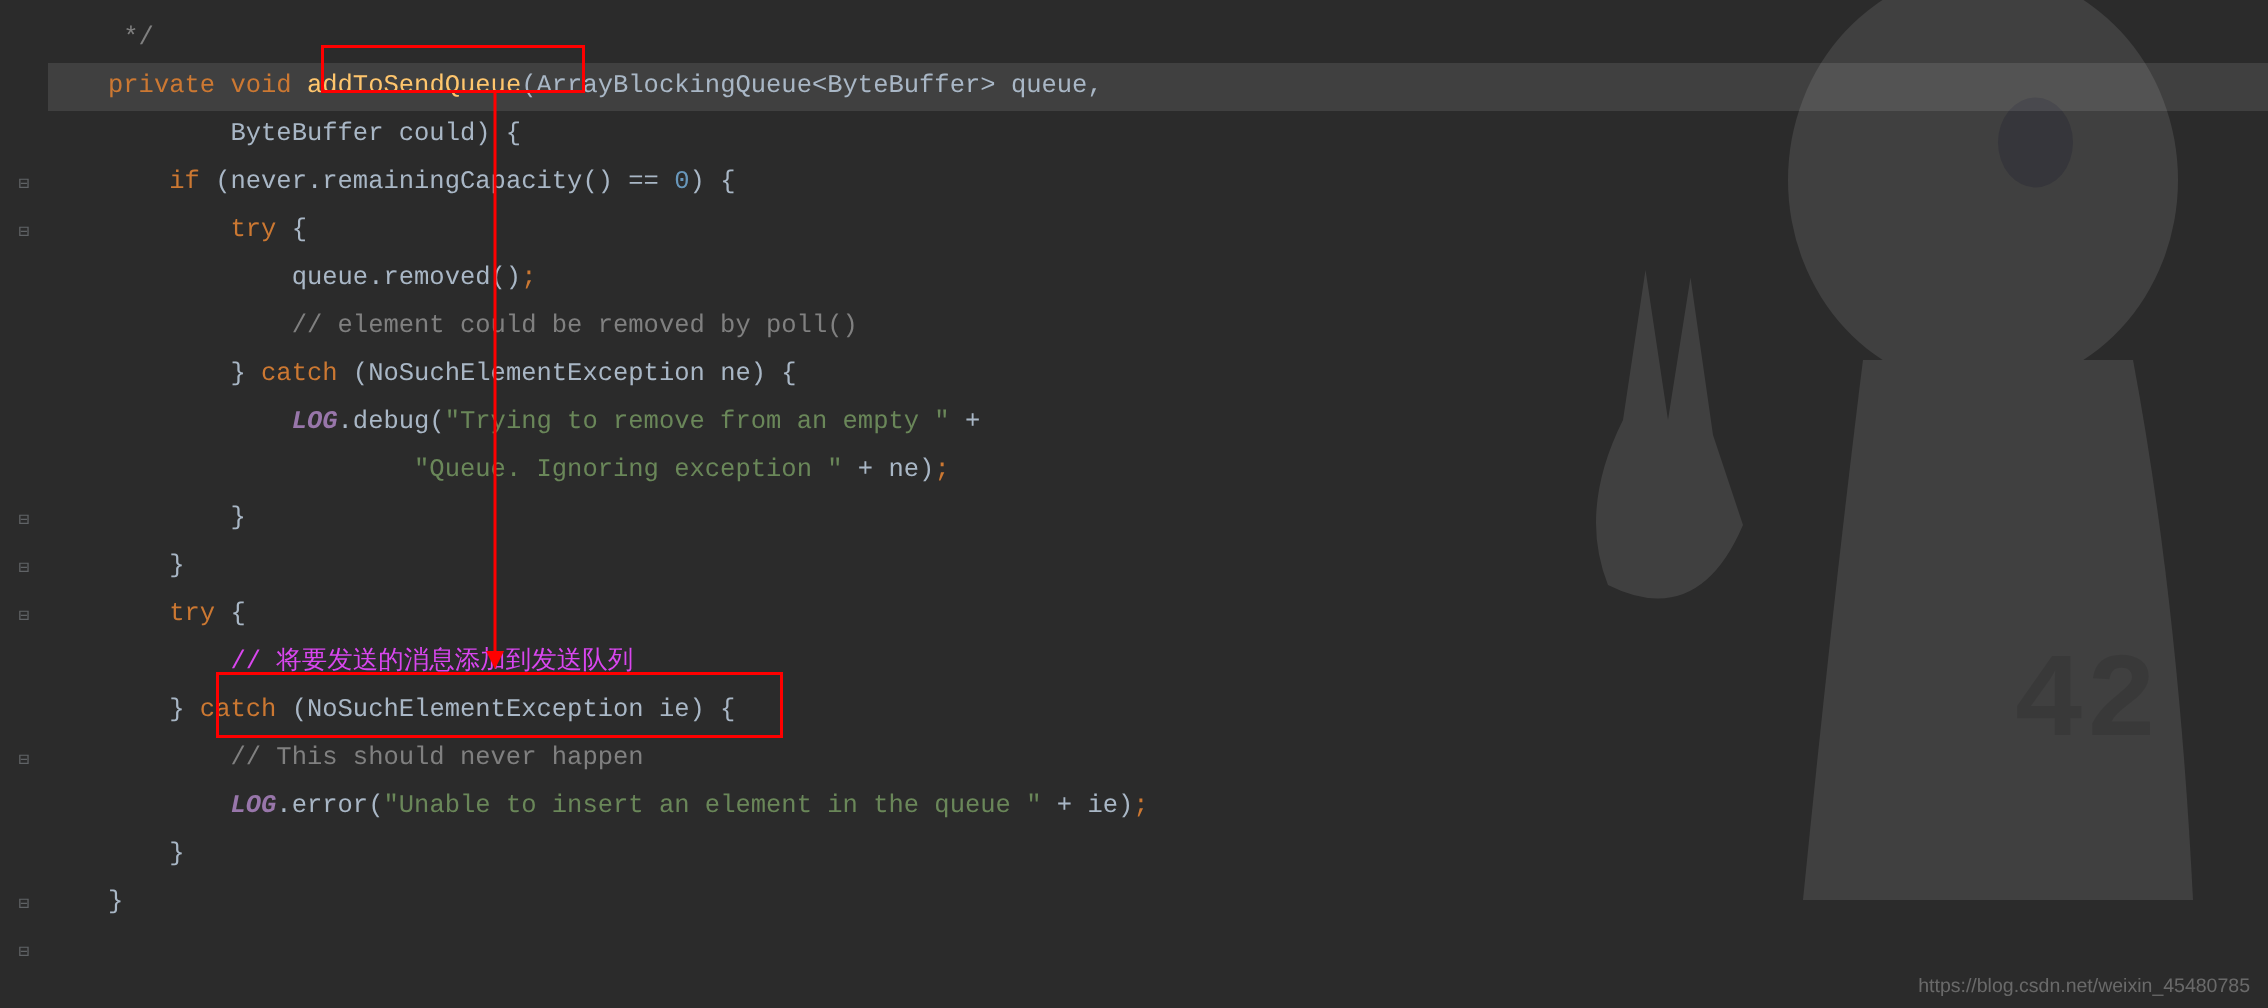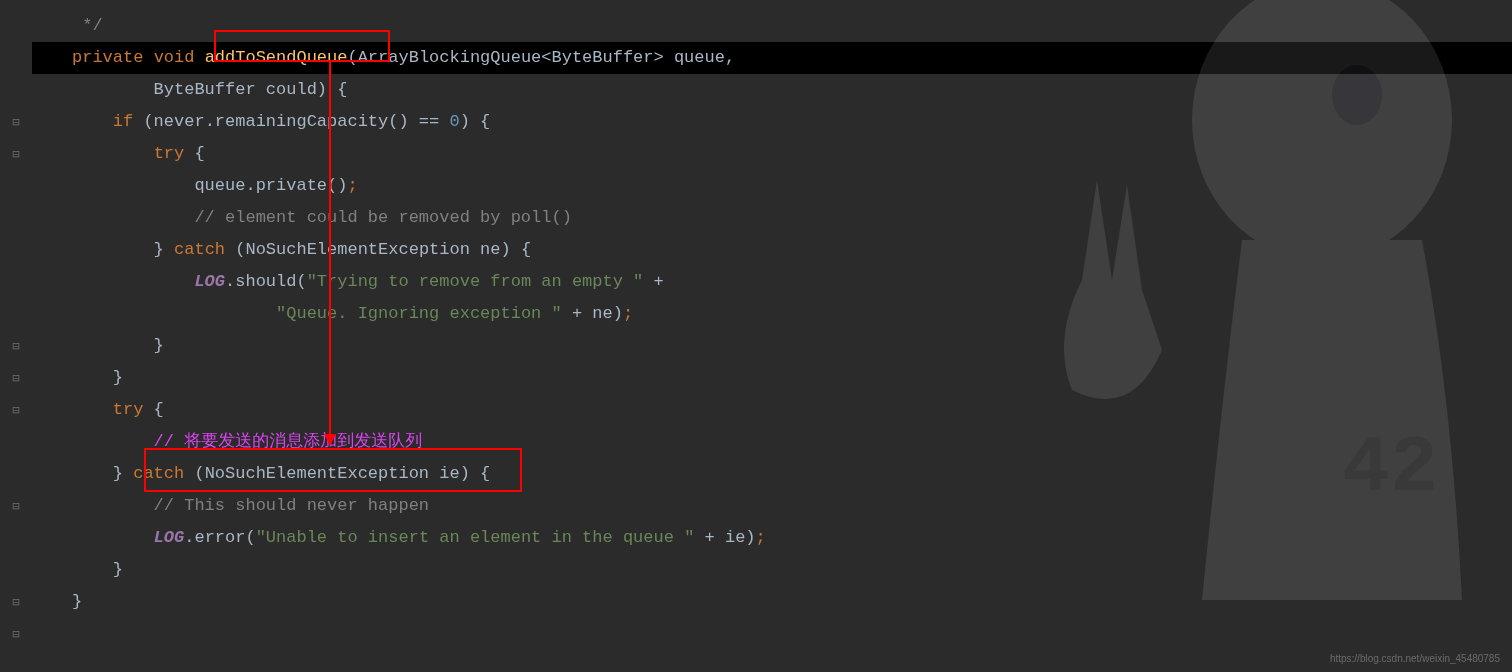--- a/index.html
+++ b/index.html
@@ -49,21 +49,21 @@
       position: relative;
     }
     .code-line {
       height: 32px;
       line-height: 32px;
       white-space: pre;
       padding-left: 40px;
       position: relative;
     }
     .highlighted-line {
-      background: #000000;
+      background: #404040;
     }
     .comment { color: #808080; }
     .comment-cn { color: #d946ef; }
     .keyword { color: #cc7832; }
     .method-name { color: #ffc66d; }
     .string { color: #6a8759; }
     .number { color: #6897bb; }
     .static-field { color: #9876aa; font-style: italic; font-weight: bold; }
     .semicolon { color: #cc7832; }
     .red-box {
@@ -85,21 +85,21 @@
       border-left: 6px solid transparent;
       border-right: 6px solid transparent;
       border-top: 12px solid #ff0000;
       z-index: 10;
     }
     .watermark {
       position: absolute;
       bottom: 8px;
       right: 12px;
       color: rgba(200, 200, 200, 0.4);
-      font-size: 10px;
+      font-size: 13px;
       font-family: Arial, sans-serif;
       z-index: 20;
     }
     .anime-overlay {
       position: absolute;
       right: 0;
       top: 0;
       bottom: 0;
       width: 550px;
       opacity: 0.12;
@@ -143,27 +143,27 @@
     <div class="code-line"><span class="comment"> */</span></div>
 
     <div class="code-line highlighted-line"><span class="keyword">private</span> <span class="keyword">void</span> <span class="method-name">addToSendQueue</span><span>(ArrayBlockingQueue&lt;ByteBuffer&gt; queue,</span></div>
 
     <div class="code-line"><span>        ByteBuffer could) {</span></div>
 
     <div class="code-line">    <span class="keyword">if</span><span> (never.remainingCapacity() == </span><span class="number">0</span><span>) {</span></div>
 
     <div class="code-line">        <span class="keyword">try</span><span> {</span></div>
 
-    <div class="code-line"><span>            queue.private()</span><span class="semicolon">;</span></div>
+    <div class="code-line"><span>            queue.removed()</span><span class="semicolon">;</span></div>
 
     <div class="code-line"><span class="comment">            // element could be removed by poll()</span></div>
 
     <div class="code-line"><span>        } </span><span class="keyword">catch</span><span> (NoSuchElementException ne) {</span></div>
 
-    <div class="code-line">            <span class="static-field">LOG</span><span>.should(</span><span class="string">"Trying to remove from an empty "</span><span> +</span></div>
+    <div class="code-line">            <span class="static-field">LOG</span><span>.debug(</span><span class="string">"Trying to remove from an empty "</span><span> +</span></div>
 
     <div class="code-line">                    <span class="string">"Queue. Ignoring exception "</span><span> + ne)</span><span class="semicolon">;</span></div>
 
     <div class="code-line"><span>        }</span></div>
 
     <div class="code-line"><span>    }</span></div>
 
     <div class="code-line">    <span class="keyword">try</span><span> {</span></div>
 
     <div class="code-line"><span class="comment-cn">        // 将要发送的消息添加到发送队列</span></div>

